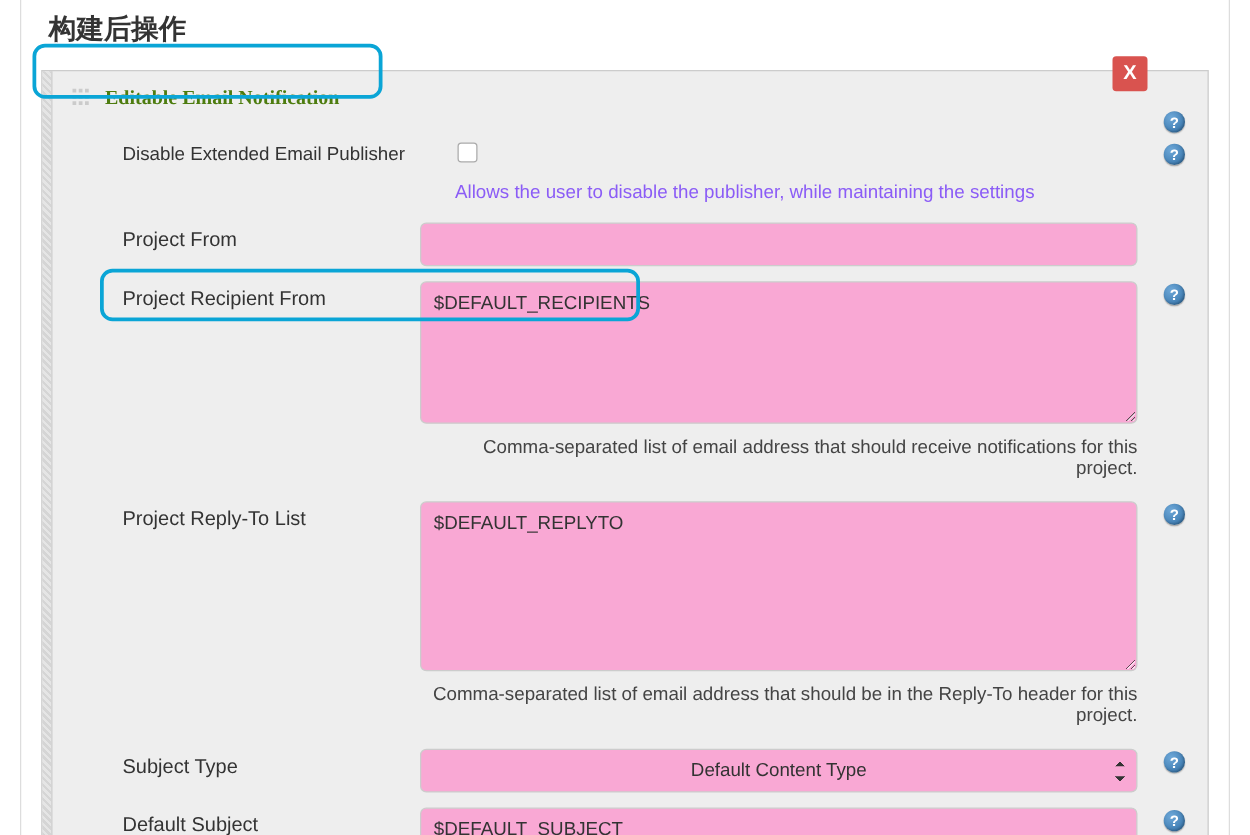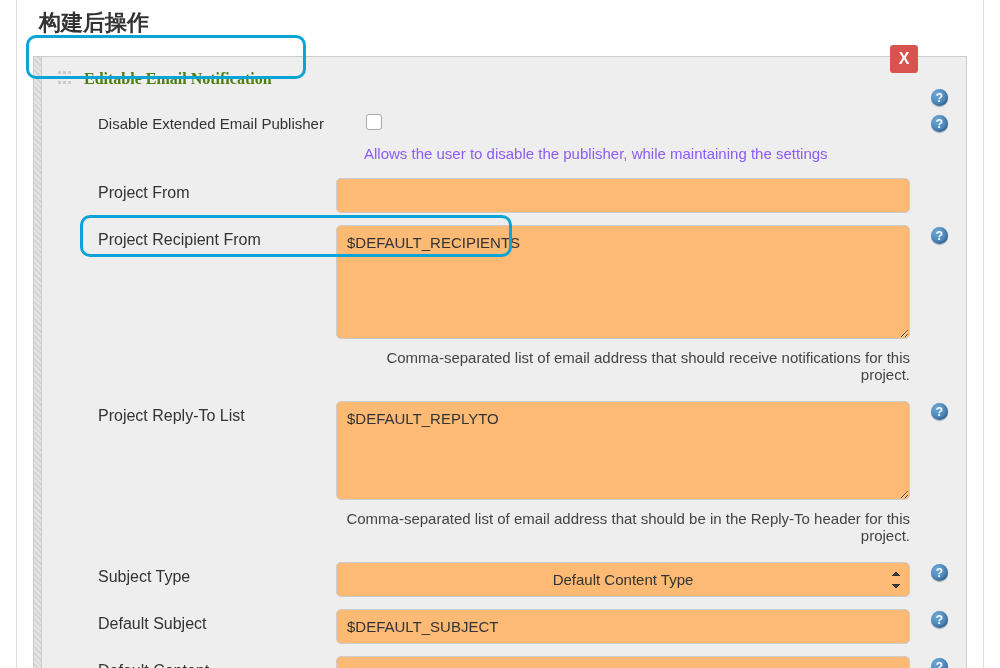--- a/index.html
+++ b/index.html
@@ -123,26 +123,26 @@
     right: 18px;
     top: 8px;
   }
   input[type="text"], textarea, select {
     width: 100%;
     border: 1px solid #ccc;
     border-radius: 5px;
     padding: 8px 10px;
     font-size: 15px;
     font-family: inherit;
-    background: #fdba74;
+    background: #f9a8d4;
     color: #333;
   }
   textarea { resize: both; }
   .ta-lg { height: 114px; }
-  .ta-md { height: 99px; }
+  .ta-md { height: 136px; }
   .help-text {
     color: #444;
     font-size: 15px;
     margin-top: 10px;
     margin-bottom: 6px;
     text-align: right;
   }
   .chk-row {
     display: flex;
     align-items: center;

